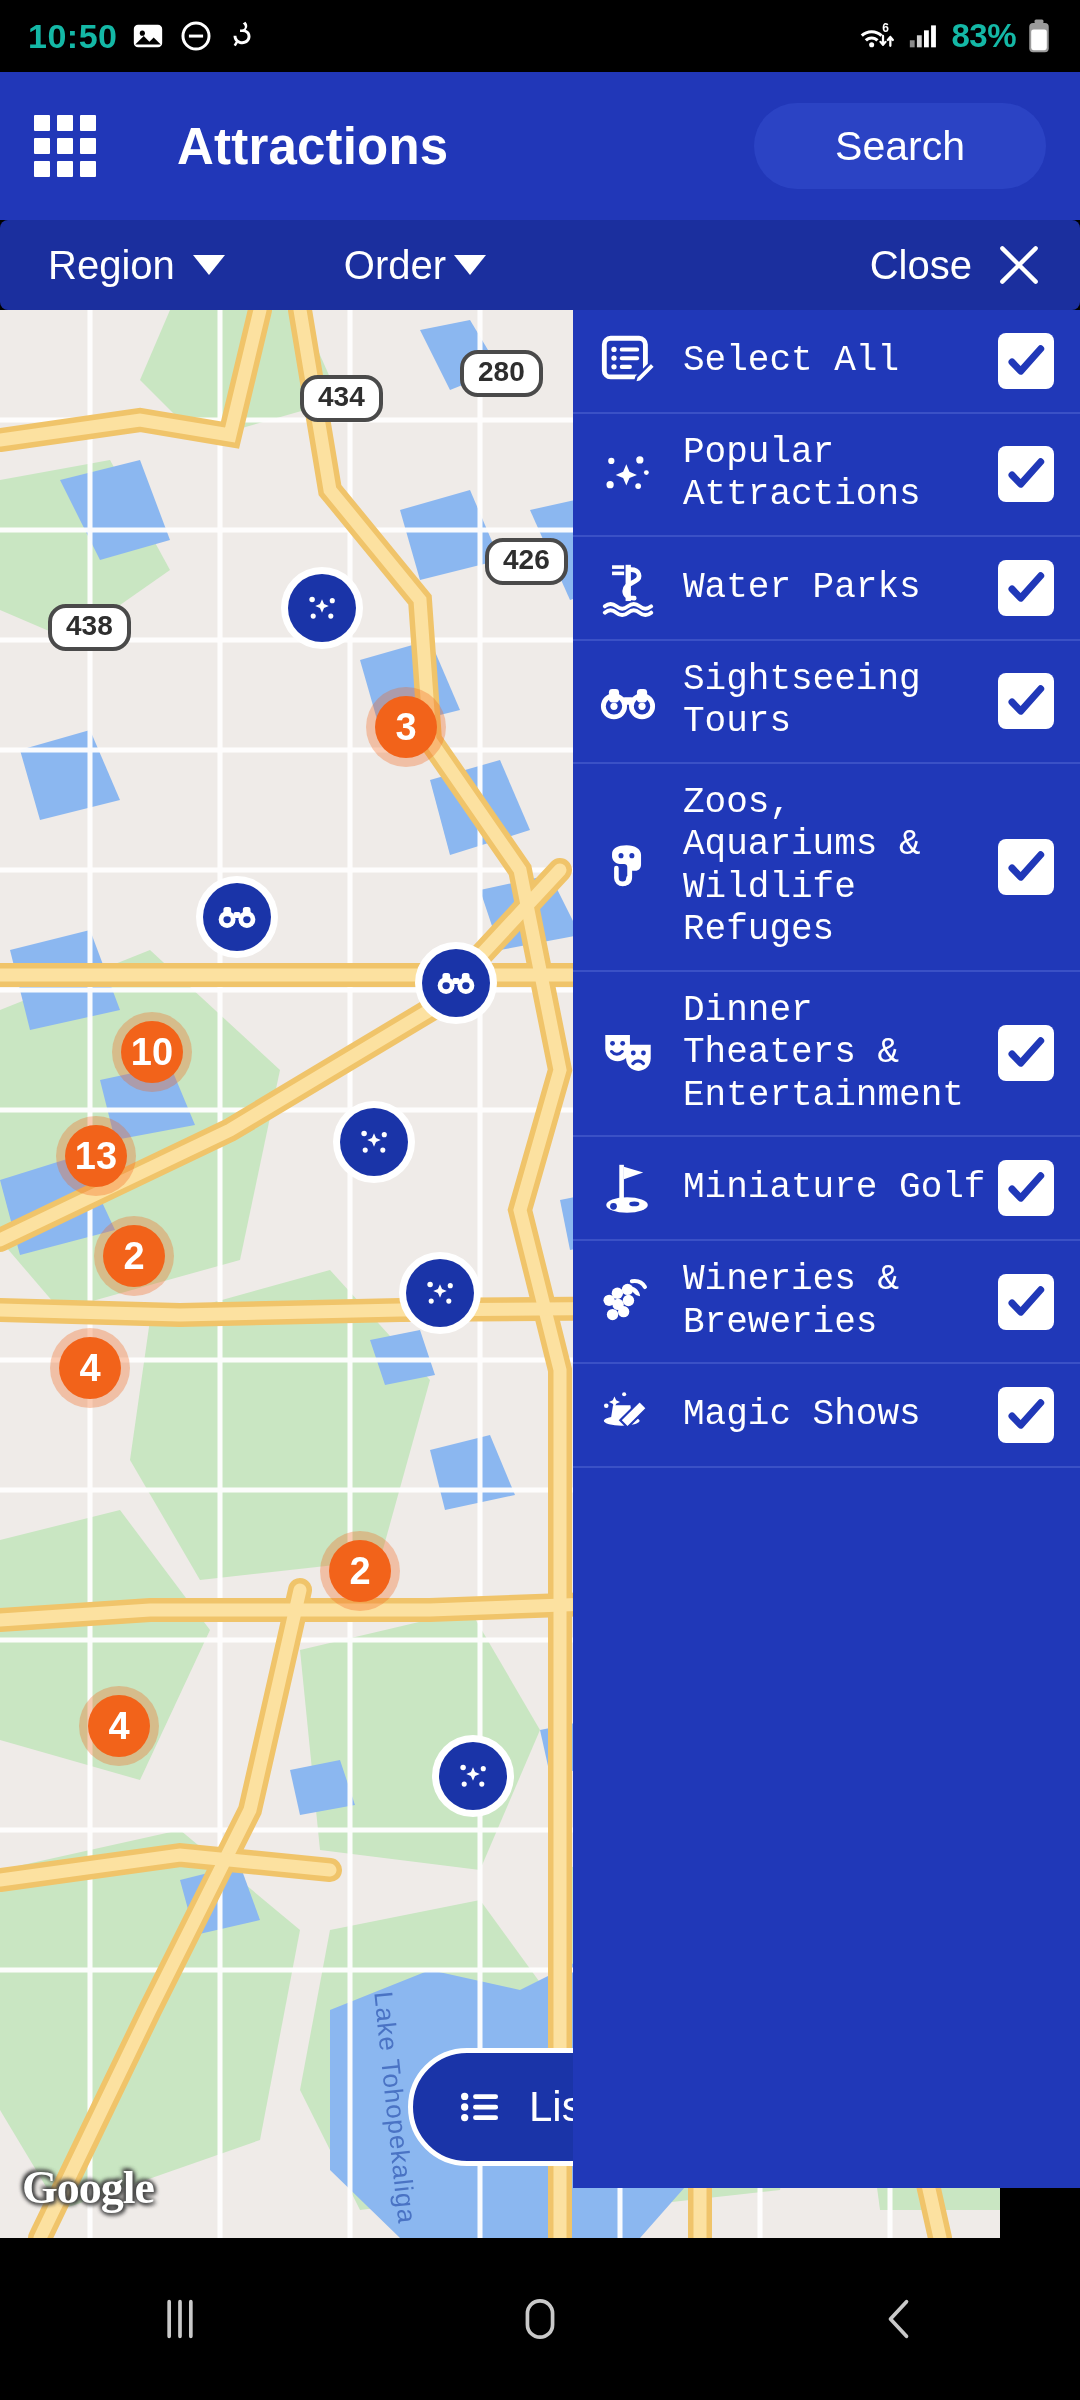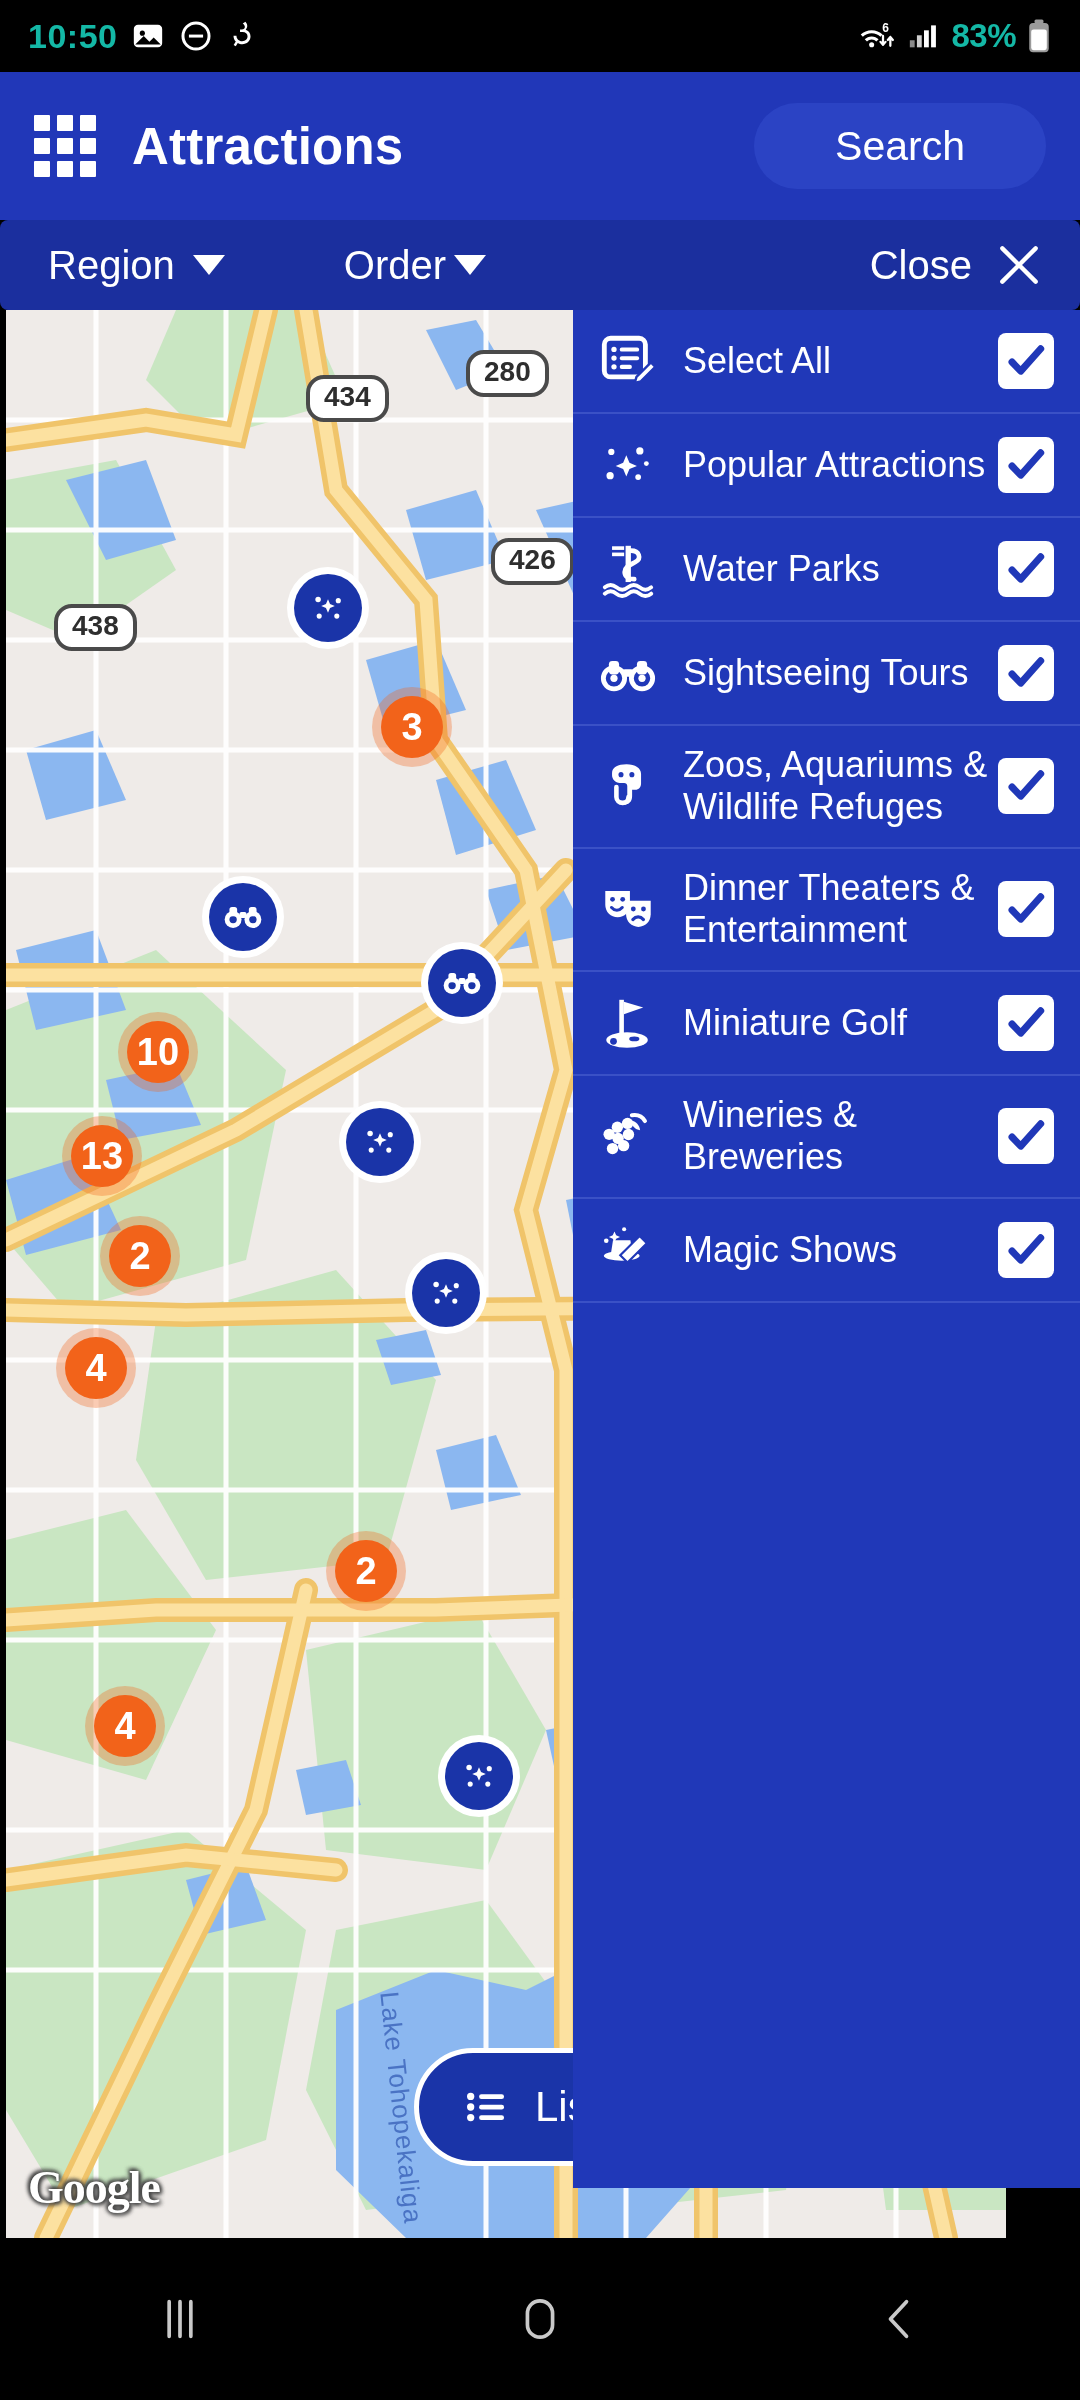--- a/index.html
+++ b/index.html
@@ -16,21 +16,21 @@
   }
   #status-left { display:flex; align-items:center; gap:14px; }
   #clock { font-size:34px; font-weight:600; letter-spacing:0.5px; }
   #status-right { margin-left:auto; display:flex; align-items:center; gap:10px; }
   #battery-pct { font-size:33px; font-weight:700; letter-spacing:-0.5px; }
   .sysicon { display:block; }
 
   
   #appbar {
     position:absolute; top:72px; left:0; width:1080px; height:148px;
-    background:#2137B8; display:flex; align-items:center; padding:0 34px;
+    background:#2137B8; display:flex; align-items:center; padding:0 34px;gap:45px;
   }
   #grid-icon { width:62px; height:62px; display:grid; grid-template-columns:repeat(3,1fr);
                grid-template-rows:repeat(3,1fr); gap:7px; flex:none; }
   #grid-icon i { background:#fff; display:block; border-radius:1px; }
   #app-title { color:#fff; font-size:51px; font-weight:700; margin-left:36px; letter-spacing:0.2px; }
   #search-btn {
     margin-left:auto; background:#2B43C4; color:#fff; border:none;
     font-family:inherit; font-size:41px; font-weight:500;
     padding:0 52px; height:86px; border-radius:43px; cursor:pointer;
     display:flex; align-items:center; justify-content:center; min-width:292px;
@@ -44,21 +44,21 @@
   .subbar-item { display:flex; align-items:center; gap:18px; cursor:pointer; }
   .subbar-item .lbl { font-size:40px; font-weight:400; }
   #region-ctl { margin-left:48px; }
   #order-ctl  { margin-left:119px;gap:8px; }
   #close-ctl  { margin-left:auto; margin-right:36px; gap:22px; }
   .caret { width:0;height:0;border-left:16px solid transparent;border-right:16px solid transparent;
            border-top:20px solid #fff; }
 
   
   #map {
-    position:absolute; top:310px; left:6px; width:1000px; height:1928px;
+    position:absolute; top:310px; left:0; width:1000px; height:1928px;
     background:#EDE9E6; overflow:hidden;
   }
   .mapsvg { position:absolute; top:0; left:0; }
 
   .shield {
     position:absolute; background:#fff; border:4px solid #4a4a4a; border-radius:18px;
     color:#2e2e2e; font-size:28px; font-weight:600; padding:3px 14px 5px;
     font-family:"Liberation Sans",sans-serif; line-height:1.1;
   }
 
@@ -84,21 +84,21 @@
   #list-fab {
     position:absolute; left:408px; bottom:72px; height:118px; min-width:280px;
     background:#1A34A8; border-radius:59px; border:5px solid #fff;
     display:flex; align-items:center; gap:26px; padding:0 44px; cursor:pointer;
   }
   #list-fab .txt { color:#fff; font-size:42px; font-weight:500; white-space:nowrap; }
 
   
   #panel {
     position:absolute; top:310px; left:573px; width:507px; height:1878px;
-    background:#2038B8; overflow:hidden; z-index:5;
+    background:#2038B8; overflow:hidden; z-index:5;font-family:Liberation Mono, monospace;
   }
   .pitem {
     display:flex; align-items:center; padding:0 26px 0 24px;
     border-bottom:2px solid #3A51C6; min-height:104px; cursor:pointer;
   }
   .pitem .picon { width:62px; flex:none; display:flex; align-items:center; justify-content:center; }
   .pitem .plabel {
     color:#fff; font-size:36px; line-height:1.18; font-weight:400;
     margin-left:24px; flex:1; padding:18px 0;
   }

